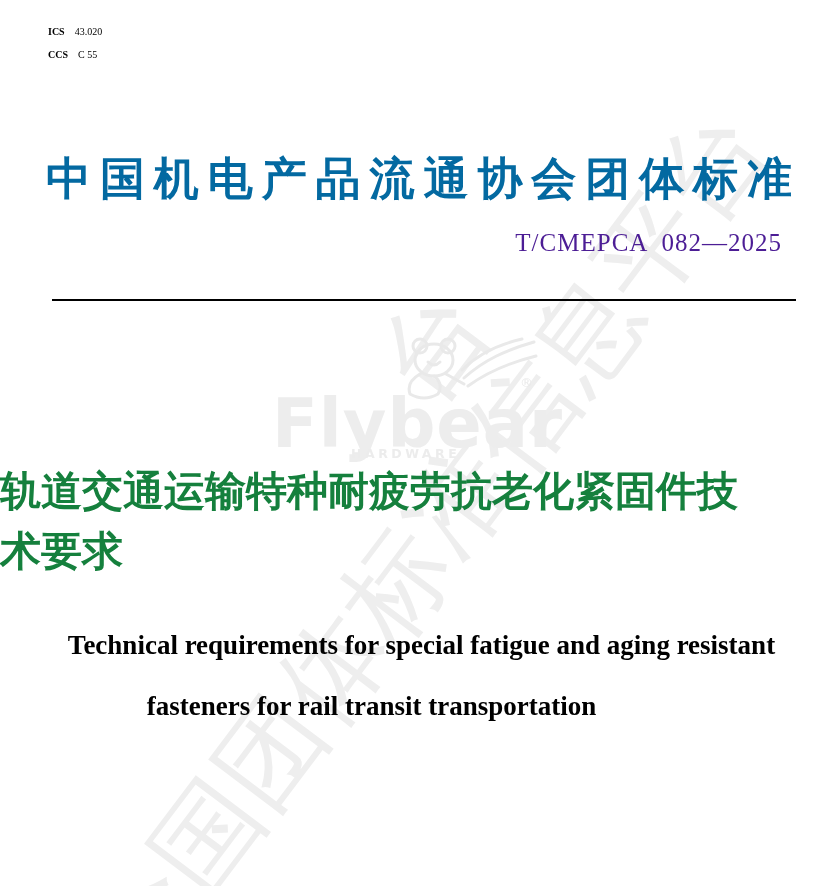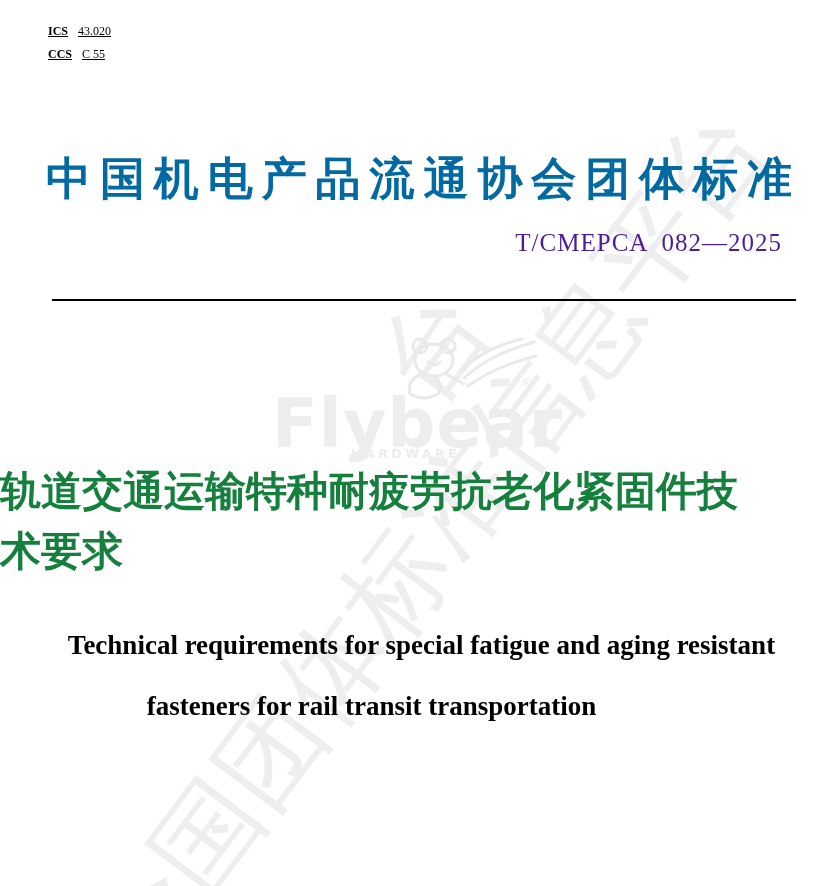--- a/index.html
+++ b/index.html
@@ -58,24 +58,23 @@
     font-family: "DejaVu Sans", sans-serif;
     font-size: 13px;
     color: #e9e9e9;
   }
 
   
   .content { z-index: 2; }
 
   .ics-block {
     left: 48px; top: 20px;
-    font-size: 12px;
+    font-size: 10px;
     line-height: 23px;
     color: #000;
-    text-decoration: underline;
   }
   .ics-row b { font-weight: bold; }
   .ics-row .val { margin-left: 10px; font-weight: normal; }
 
   .org-code {
     left: 222px; top: 62px;
     font-family: "Liberation Serif", serif;
     font-weight: bold;
     font-size: 88px;
     line-height: 1;

